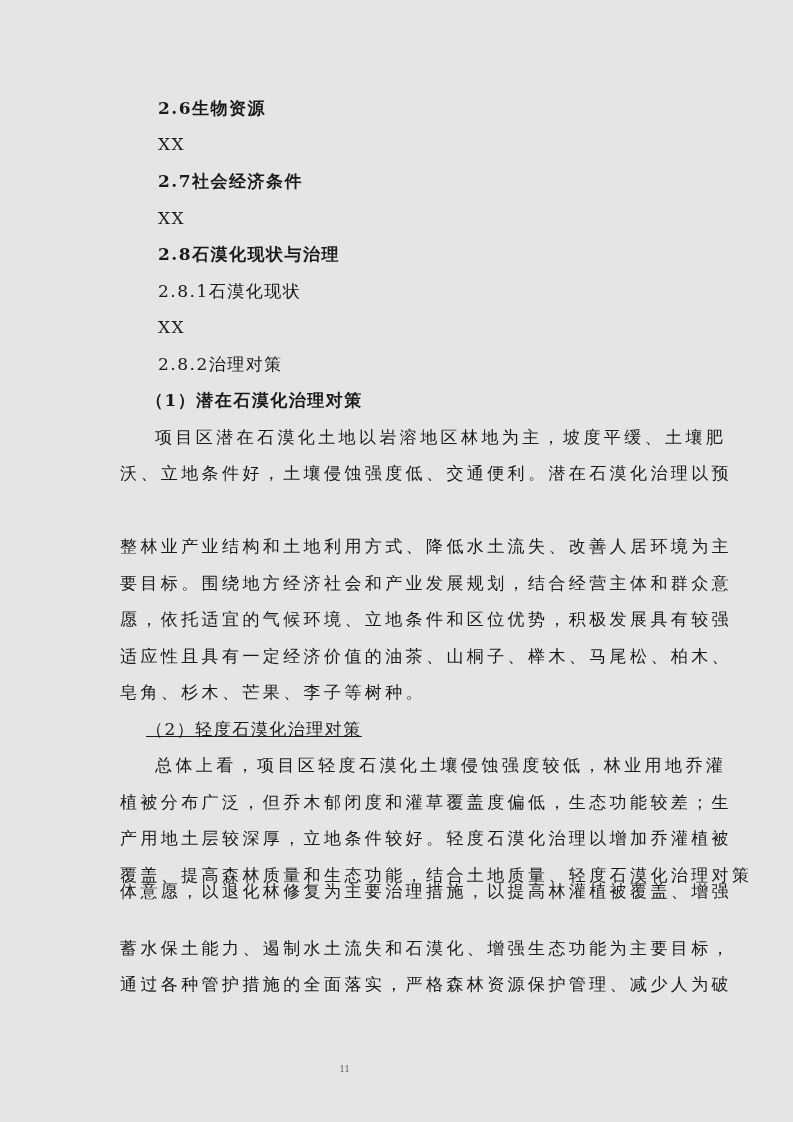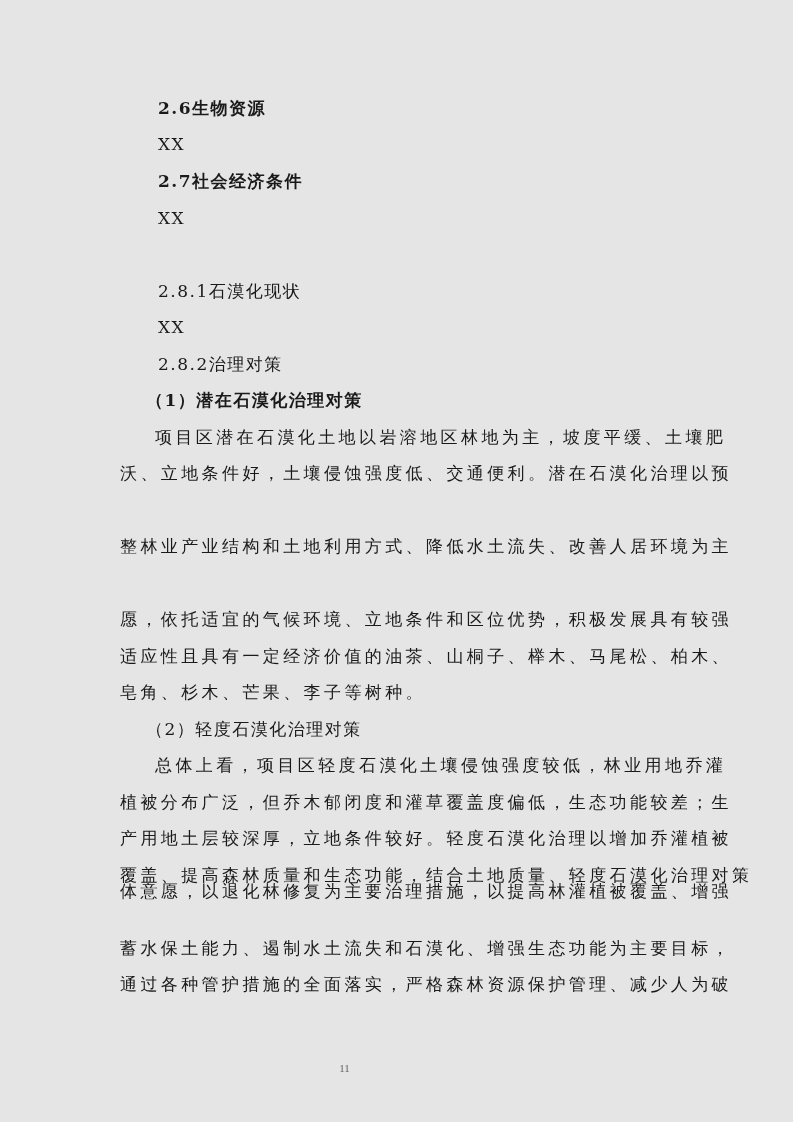--- a/index.html
+++ b/index.html
@@ -68,33 +68,35 @@
   </style>
 </head>
 <body>
 
 <div class="page">
 
   <div class="line heading" style="top:98px;">2.6生物资源</div>
   <div class="line" style="top:134px;">XX</div>
   <div class="line heading" style="top:171px;">2.7社会经济条件</div>
   <div class="line" style="top:208px;">XX</div>
+  <div class="line heading" style="top:244px;">2.8石漠化现状与治理</div>
   <div class="line sub" style="top:281px;">2.8.1石漠化现状</div>
   <div class="line" style="top:317px;">XX</div>
   <div class="line sub" style="top:354px;">2.8.2治理对策</div>
   <div class="line paren" style="top:390px;font-weight:bold;">（1）潜在石漠化治理对策</div>
 
   <div class="line body-line first" style="top:427px;">项目区潜在石漠化土地以岩溶地区林地为主，坡度平缓、土壤肥</div>
   <div class="line body-line" style="top:463px;">沃、立地条件好，土壤侵蚀强度低、交通便利。潜在石漠化治理以预</div>
   <div class="line body-line" style="top:536px;">整林业产业结构和土地利用方式、降低水土流失、改善人居环境为主</div>
+  <div class="line body-line" style="top:573px;">要目标。围绕地方经济社会和产业发展规划，结合经营主体和群众意</div>
   <div class="line body-line" style="top:609px;">愿，依托适宜的气候环境、立地条件和区位优势，积极发展具有较强</div>
   <div class="line body-line" style="top:646px;">适应性且具有一定经济价值的油茶、山桐子、榉木、马尾松、柏木、</div>
   <div class="line body-line last" style="top:682px;">皂角、杉木、芒果、李子等树种。</div>
 
-  <div class="line paren" style="top:719px;">（2）轻度石漠化治理对策</div>
+  <div class="line paren" style="top:719px;text-decoration:underline;">（2）轻度石漠化治理对策</div>
 
   <div class="line body-line first" style="top:755px;">总体上看，项目区轻度石漠化土壤侵蚀强度较低，林业用地乔灌</div>
   <div class="line body-line" style="top:792px;">植被分布广泛，但乔木郁闭度和灌草覆盖度偏低，生态功能较差；生</div>
   <div class="line body-line" style="top:828px;">产用地土层较深厚，立地条件较好。轻度石漠化治理以增加乔灌植被</div>
   <div class="line body-line" style="top:865px;">覆盖、提高森林质量和生态功能，结合土地质量、轻度石漠化治理对策</div>
   <div class="line body-line" style="top:881px;">体意愿，以退化林修复为主要治理措施，以提高林灌植被覆盖、增强</div>
   <div class="line body-line" style="top:938px;">蓄水保土能力、遏制水土流失和石漠化、增强生态功能为主要目标，</div>
   <div class="line body-line" style="top:974px;">通过各种管护措施的全面落实，严格森林资源保护管理、减少人为破</div>
 
   <div class="page-number">11</div>

